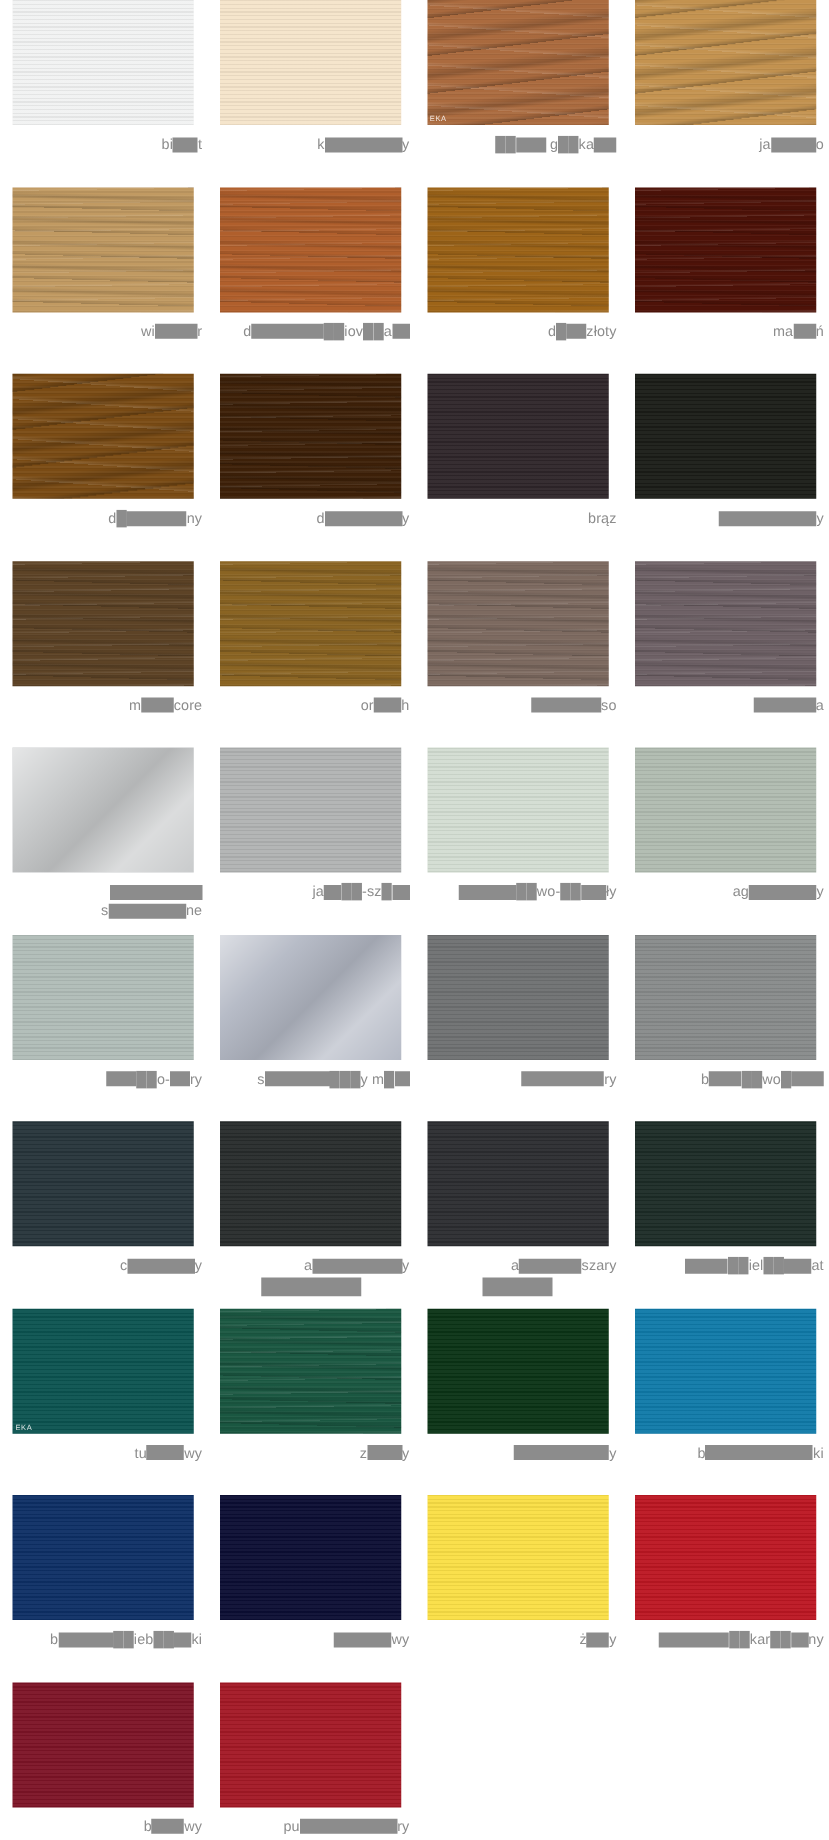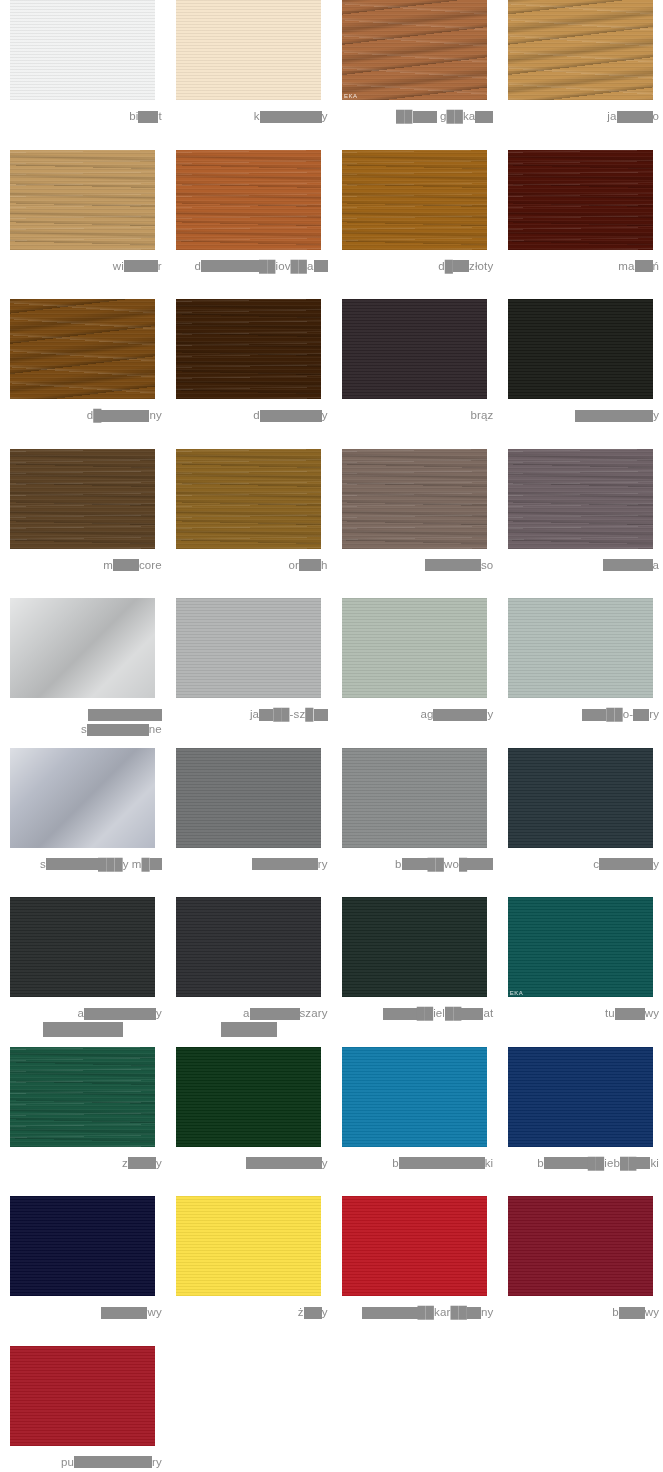--- a/index.html
+++ b/index.html
@@ -274,20 +274,26 @@
         <span class="line">s<span class="redact" style="width: 62px;"></span>ne</span>
       </div>
     </div>
     <div class="swatch-cell">
       <div class="swatch-chip grain-fine" title="jasno-szary" style="background: rgb(177, 179, 179);"></div>
       <div class="swatch-label">
         <span class="line">ja<span class="redact" style="width: 14px;"></span>██-sz█<span class="redact" style="width: 14px;"></span></span>
       </div>
     </div>
     <div class="swatch-cell">
+      <div class="swatch-chip grain-fine" title="seledynowo-biały" style="background: rgb(211, 221, 210);"></div>
+      <div class="swatch-label">
+        <span class="line"><span class="redact" style="width: 46px;"></span>██wo-██<span class="redact" style="width: 20px;"></span>ły</span>
+      </div>
+    </div>
+    <div class="swatch-cell">
       <div class="swatch-chip grain-fine" title="agatowo-szary" style="background: rgb(176, 187, 176);"></div>
       <div class="swatch-label">
         <span class="line">ag<span class="redact" style="width: 54px;"></span>y</span>
       </div>
     </div>
     <div class="swatch-cell">
       <div class="swatch-chip grain-fine" title="zielono-szary" style="background: rgb(176, 188, 183);"></div>
       <div class="swatch-label">
         <span class="line"><span class="redact" style="width: 24px;"></span>██o-<span class="redact" style="width: 16px;"></span>ry</span>
       </div>

